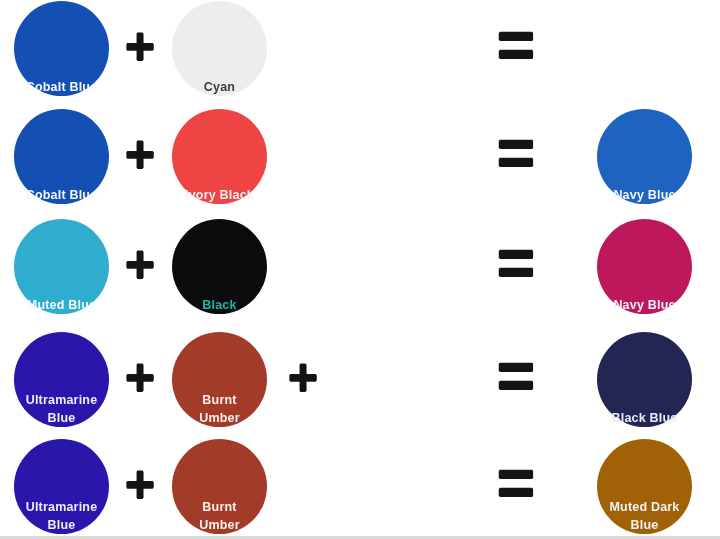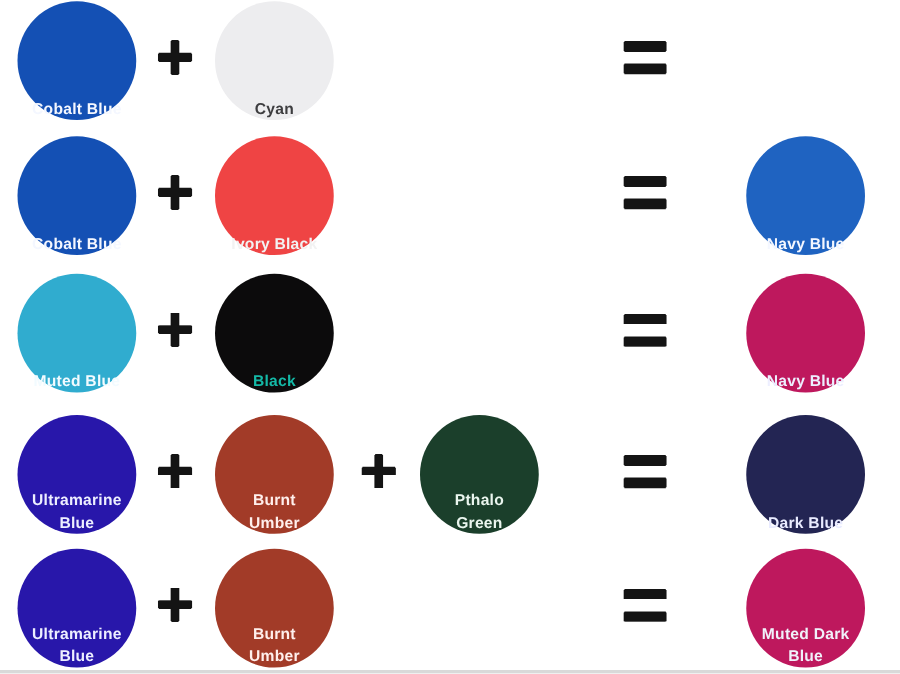--- a/index.html
+++ b/index.html
@@ -137,32 +137,26 @@
       </div>
     <div class="cell c-in2">
         <div class="circle" style="background-color: rgb(162, 59, 40); color: rgb(255, 239, 236);">
           <span class="lbl">Burnt
 Umber</span>
         </div>
       </div>
     <div class="cell c-plus2">
         <span class="op plus">+</span>
       </div>
-    <div class="cell c-in3">
-        <div class="circle" style="background-color: rgb(27, 63, 43); color: rgb(234, 245, 238);">
-          <span class="lbl">Pthalo
-Green</span>
-        </div>
-      </div>
     <div class="cell c-eq">
         <span class="op equals">=</span>
       </div>
     <div class="cell c-res">
         <div class="circle" style="background-color: rgb(35, 37, 83); color: rgb(233, 235, 255);">
-          <span class="lbl">Dark Blue</span>
+          <span class="lbl">Black Blue</span>
         </div>
       </div>
   </div>
 
   <div class="row r5">
     <div class="cell c-in1">
         <div class="circle" style="background-color: rgb(40, 23, 170); color: rgb(237, 239, 255);">
           <span class="lbl">Ultramarine
 Blue</span>
         </div>
@@ -173,21 +167,21 @@
     <div class="cell c-in2">
         <div class="circle" style="background-color: rgb(162, 59, 40); color: rgb(255, 239, 236);">
           <span class="lbl">Burnt
 Umber</span>
         </div>
       </div>
     <div class="cell c-eq">
         <span class="op equals">=</span>
       </div>
     <div class="cell c-res">
-        <div class="circle" style="background-color: #be185d; color: rgb(240, 241, 250);">
+        <div class="circle" style="background-color: #a16207; color: rgb(240, 241, 250);">
           <span class="lbl">Muted Dark
 Blue</span>
         </div>
       </div>
   </div>
 
   <div class="bottom-edge"></div>
 </div>
 
 </body></html>

